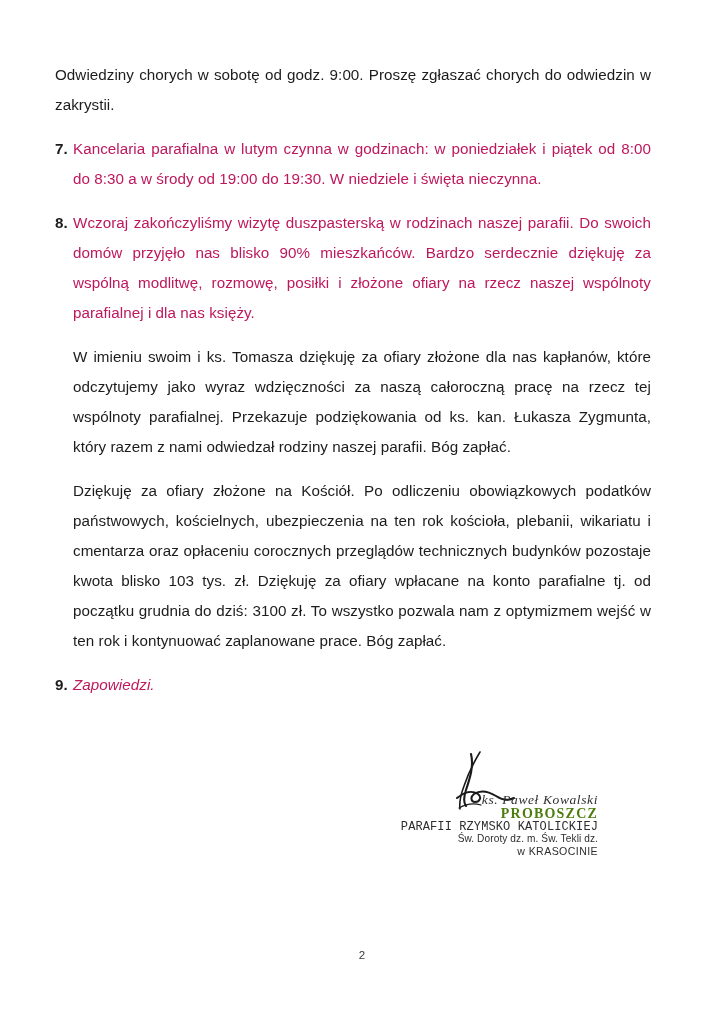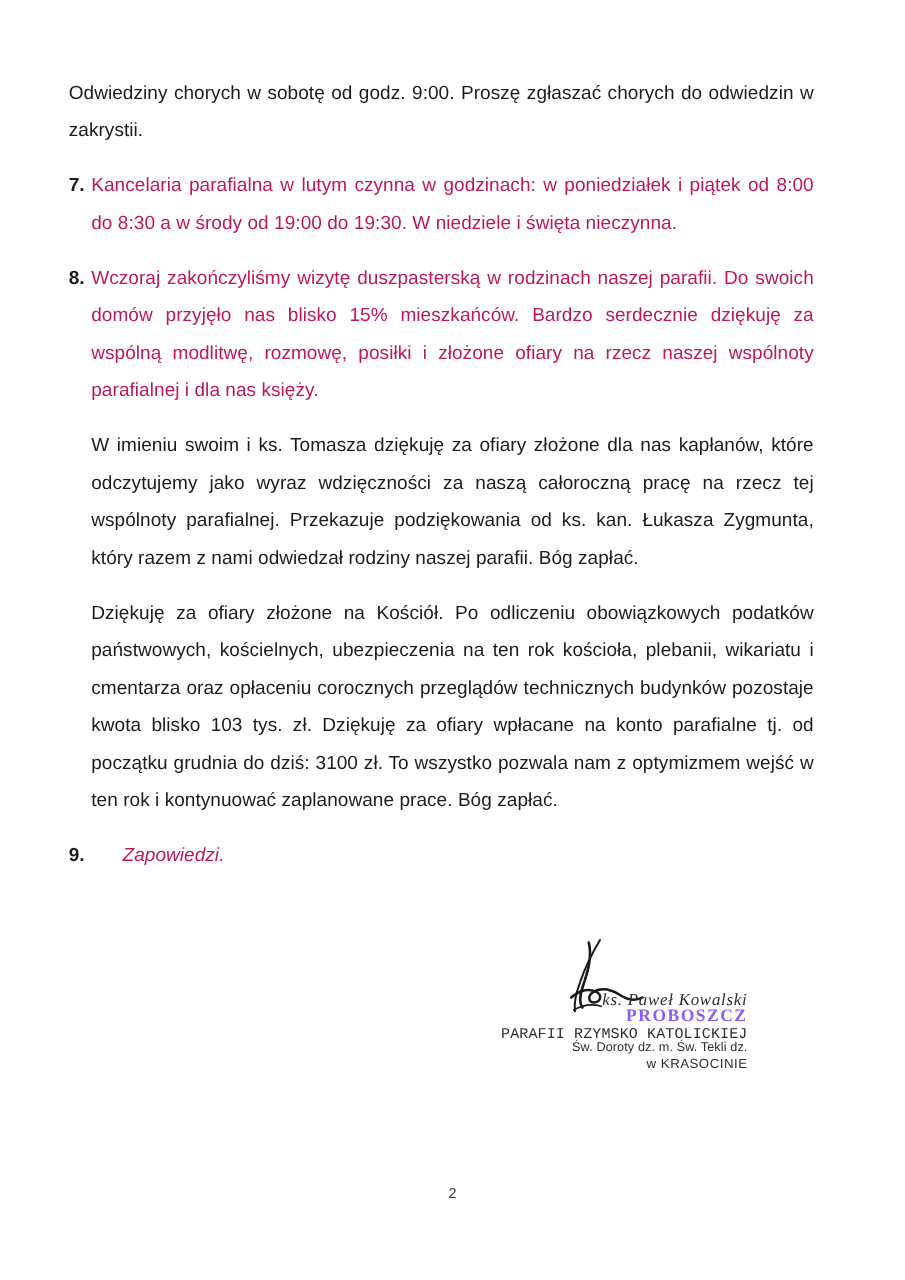--- a/index.html
+++ b/index.html
@@ -80,21 +80,20 @@
     color: #be185d;
     letter-spacing: 0.05px;
   }
   .italic .itemtext,
   .italic .marker {
     font-style: normal;
   }
   .italic .itemtext {
     font-style: italic;
     text-align: left;
-    margin-left: 25px;
   }
 
   .gap-before {
     margin-top: 14px;
   }
 
   
   .signature-block {
     position: absolute;
     left: 398px;
@@ -127,21 +126,21 @@
     letter-spacing: 0.6px;
     color: #2e2e2e;
     white-space: nowrap;
   }
   .stamp-role {
     font-family: "Liberation Serif", serif;
     font-weight: bold;
     font-size: 14px;
     line-height: 15px;
     letter-spacing: 1.2px;
-    color: #8b5cf6;
+    color: #4d7c0f;
     margin-top: -1px;
   }
   .stamp-l3 {
     font-family: Liberation Mono, monospace;
     font-size: 12px;
     line-height: 12px;
     letter-spacing: 0.1px;
     color: #2e2e2e;
     white-space: nowrap;
   }
@@ -184,21 +183,21 @@
 
     <p class="para">Odwiedziny chorych w sobotę od godz. 9:00. Proszę zgłaszać chorych do odwiedzin w zakrystii.</p>
 
     <div class="item gap-before">
       <span class="marker">7.</span>
       <span class="itemtext">Kancelaria parafialna w lutym czynna w godzinach: w poniedziałek i piątek od 8:00 do 8:30 a w środy od 19:00 do 19:30. W niedziele i święta nieczynna.</span>
     </div>
 
     <div class="item gap-before">
       <span class="marker">8.</span>
-      <span class="itemtext">Wczoraj zakończyliśmy wizytę duszpasterską w rodzinach naszej parafii. Do swoich domów przyjęło nas blisko 15% mieszkańców. Bardzo serdecznie dziękuję za wspólną modlitwę, rozmowę, posiłki i złożone ofiary na rzecz naszej wspólnoty parafialnej i dla nas księży.</span>
+      <span class="itemtext">Wczoraj zakończyliśmy wizytę duszpasterską w rodzinach naszej parafii. Do swoich domów przyjęło nas blisko 90% mieszkańców. Bardzo serdecznie dziękuję za wspólną modlitwę, rozmowę, posiłki i złożone ofiary na rzecz naszej wspólnoty parafialnej i dla nas księży.</span>
     </div>
 
     <p class="para cont gap-before">W imieniu swoim i ks. Tomasza dziękuję za ofiary złożone dla nas kapłanów, które odczytujemy jako wyraz wdzięczności za naszą całoroczną pracę na rzecz tej wspólnoty parafialnej. Przekazuje podziękowania od ks. kan. Łukasza Zygmunta, który razem z nami odwiedzał rodziny naszej parafii. Bóg zapłać.</p>
 
     <p class="para cont gap-before">Dziękuję za ofiary złożone na Kościół. Po odliczeniu obowiązkowych podatków państwowych, kościelnych, ubezpieczenia na ten rok kościoła, plebanii, wikariatu i cmentarza oraz opłaceniu corocznych przeglądów technicznych budynków pozostaje kwota blisko 103 tys. zł.  Dziękuję za ofiary wpłacane na konto parafialne tj. od początku grudnia do dziś: 3100 zł. To wszystko   pozwala nam z optymizmem wejść w ten rok i kontynuować zaplanowane prace. Bóg zapłać.</p>
 
     <div class="item italic gap-before">
       <span class="marker">9.</span>
       <span class="itemtext">Zapowiedzi.</span>
     </div>

